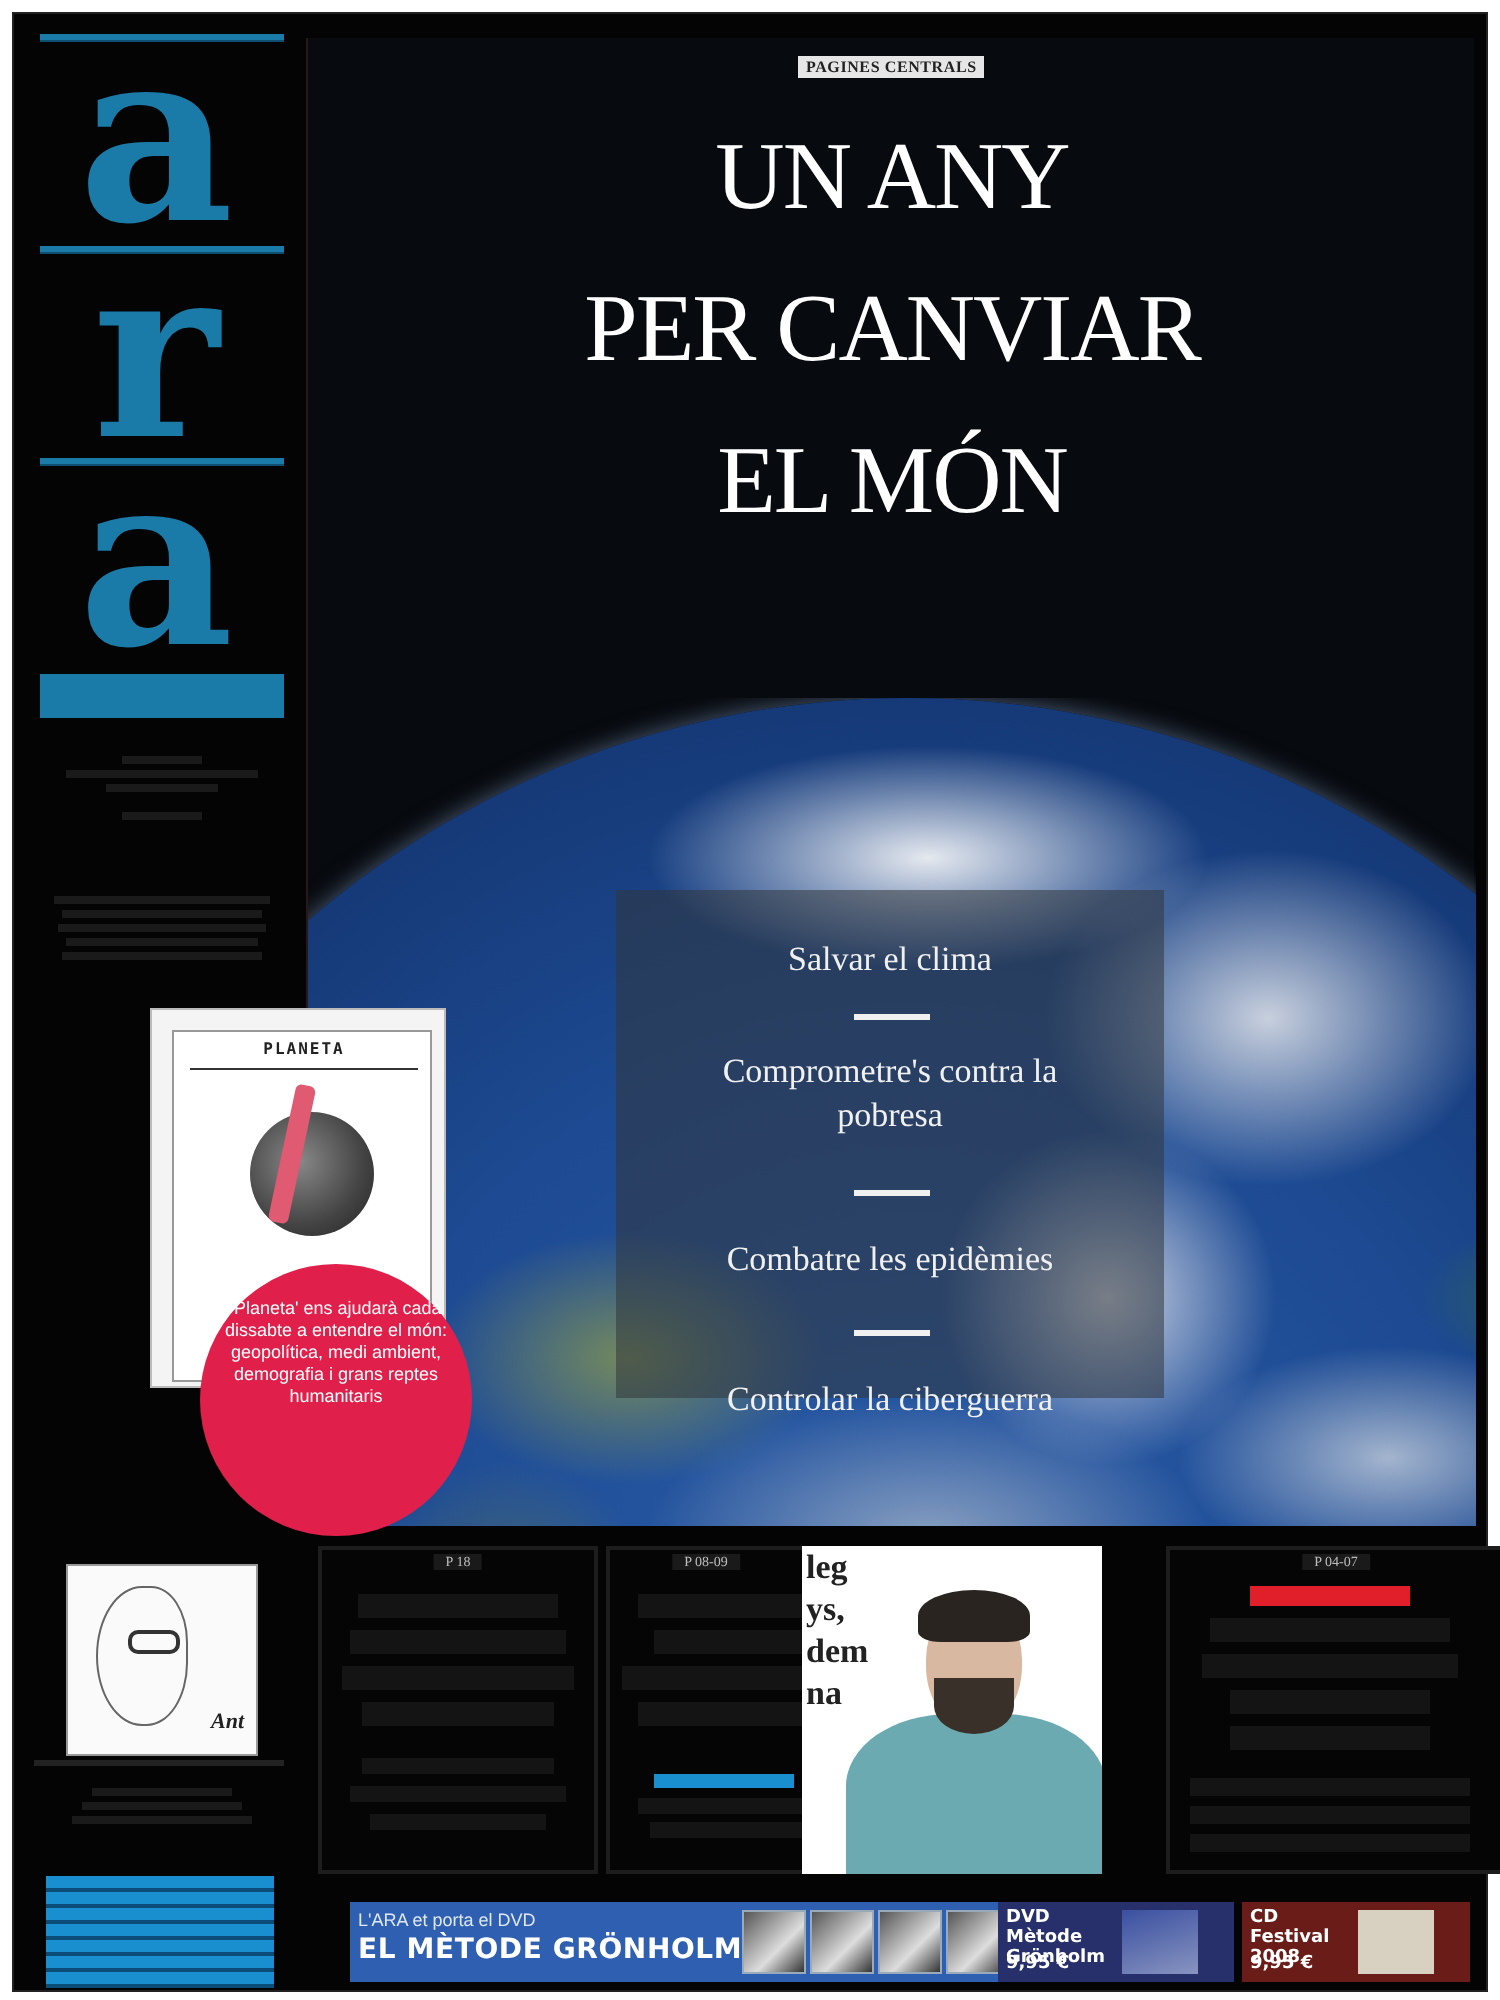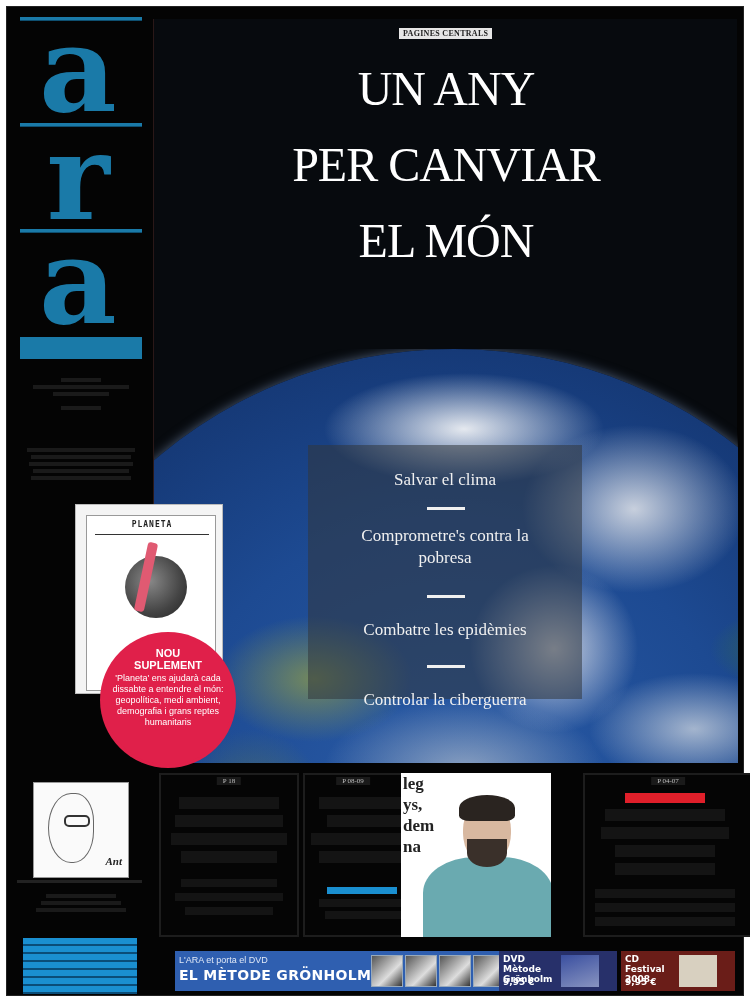--- a/index.html
+++ b/index.html
@@ -136,21 +136,20 @@
 
   <div class="supp-card">
     <div class="supp-inner">
       <div class="supp-title">PLANETA</div>
       <div class="supp-rule"></div>
       <div class="supp-globe"></div>
       <div class="supp-wrench"></div>
     </div>
   </div>
   <div class="supp-badge">
-    <div class="badge-head" style="padding:0 24px;">NOU SUPLEMENT</div>
     <div class="badge-body">'Planeta' ens ajudarà cada dissabte a entendre el món: geopolítica, medi ambient, demografia i grans reptes humanitaris</div>
   </div>
 
   <div class="cartoon">
     <div class="cartoon-face"></div>
     <div class="cartoon-glasses"></div>
     <div class="cartoon-sig">Ant</div>
   </div>
   <div class="cartoon-rule"></div>
   <div class="dim-text" style="top:884px;">

